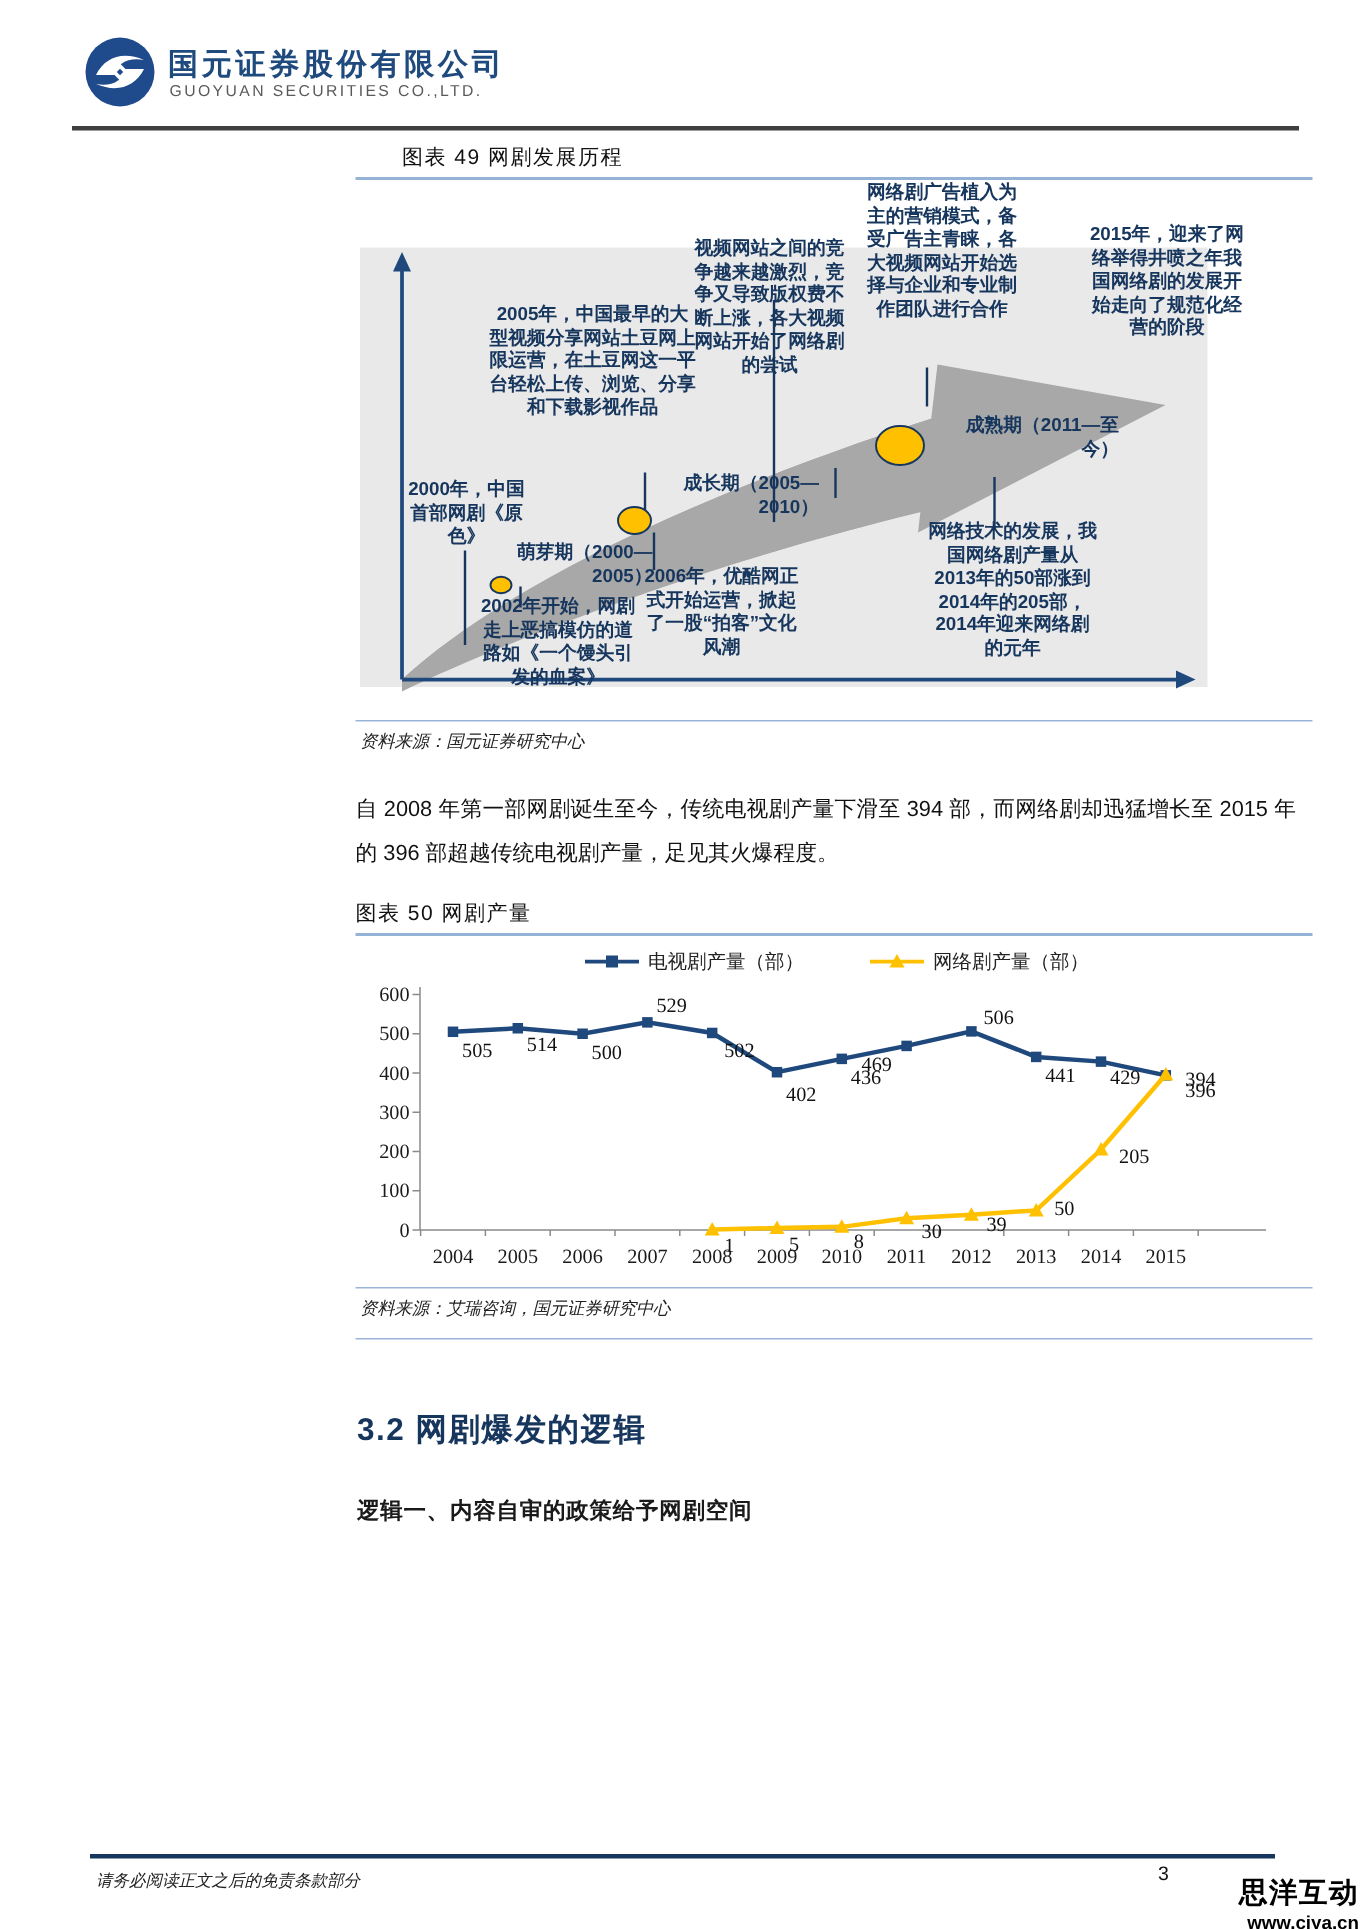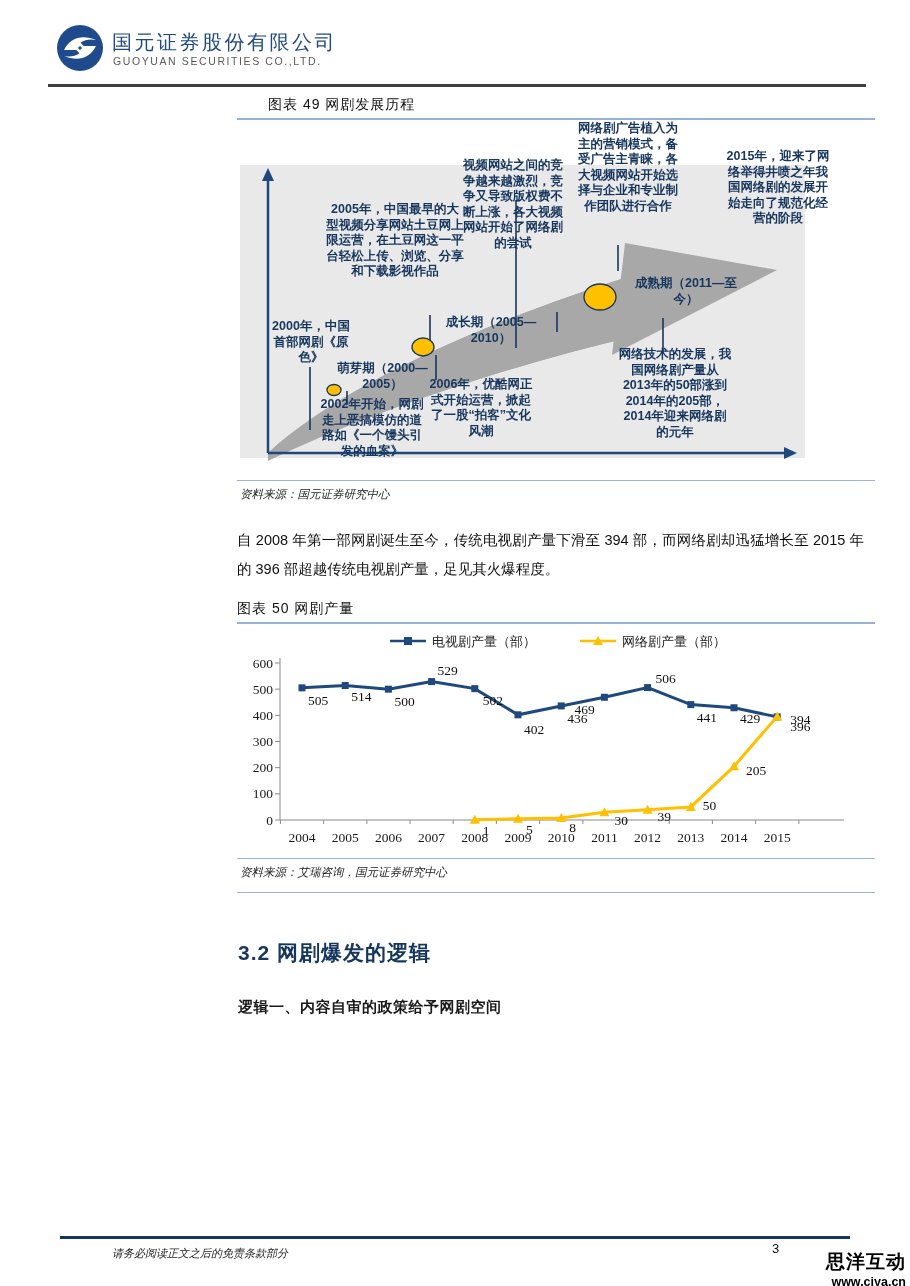--- a/index.html
+++ b/index.html
@@ -1,47 +1,47 @@
 <!DOCTYPE html>
 <html><head>
 <meta charset="utf-8">
 <style>
   html,body{margin:0;padding:0;}
   body{width:910px;height:1286px;position:relative;background:#ffffff;
        font-family:"Liberation Sans","DejaVu Sans",sans-serif;overflow:hidden;}
   .abs{position:absolute;}
   
-  .co-cn{position:absolute;left:112px;top:29px;font-size:20px;font-weight:normal;
+  .co-cn{position:absolute;left:112px;top:29px;font-size:20px;font-weight:bold;
          color:#1f4a7d;letter-spacing:2.5px;}
   .co-en{position:absolute;left:113px;top:55px;font-size:10.5px;color:#5a5a5a;letter-spacing:1.6px;}
   .header-rule{position:absolute;left:48px;top:84px;width:818px;height:3px;background:#3f3f3f;}
   
   .figcap{position:absolute;left:237px;font-size:14px;color:#111;letter-spacing:1px;}
   .capline{position:absolute;left:237px;width:638px;height:2px;background:#95b3d7;}
   
   .diagram{position:absolute;left:240px;top:165px;width:565px;height:293px;}
   .panel{position:absolute;left:0;top:0;width:565px;height:293px;background:#e9e9e9;}
   .dgsvg{position:absolute;left:0;top:0;overflow:visible;}
   .note{position:absolute;font-size:12.5px;font-weight:bold;color:#17365d;
         line-height:15.5px;text-align:center;}
-  .note.left{text-align:center;}
+  .note.left{text-align:right;}
   
   .src{position:absolute;left:240px;font-size:11.5px;font-style:italic;color:#222;
        font-family:"Liberation Serif","DejaVu Serif",serif;}
   .srcline{position:absolute;left:237px;width:638px;height:1px;background:#9ab5d9;}
   
   .bodytext{position:absolute;left:237px;top:526px;width:627px;font-size:14.5px;color:#111;
             line-height:28.5px;text-align:justify;}
   .chart{position:absolute;left:240px;top:628px;}
   .h32{position:absolute;left:238px;top:939px;font-size:21px;font-weight:bold;color:#17365d;letter-spacing:1px;}
   .sub{position:absolute;left:238px;top:998px;font-size:15px;font-weight:bold;color:#1a1a1a;letter-spacing:0.5px;}
   
   .footer-rule{position:absolute;left:60px;top:1236px;width:790px;height:3px;background:#17365d;}
   .disclaimer{position:absolute;left:64px;top:1246px;font-size:11px;font-style:italic;color:#222;
-              font-family:"Liberation Serif","DejaVu Serif",serif;margin-left:48px;}
+              font-family:"Liberation Serif","DejaVu Serif",serif;}
   .pagenum{position:absolute;left:772px;top:1241px;font-size:13px;color:#111;}
   .wm{position:absolute;right:4px;top:1249px;text-align:right;color:#000;
       text-shadow:-1px -1px 0 #fff,1px -1px 0 #fff,-1px 1px 0 #fff,1px 1px 0 #fff;}
   .wm .wm1{font-size:19px;font-weight:bold;letter-spacing:1px;}
   .wm .wm2{font-size:12.5px;font-weight:bold;}
 </style>
 </head>
 <body>
 
 <svg class="abs" style="left:56px;top:24px;" width="48" height="48" viewBox="0 0 48 48">

